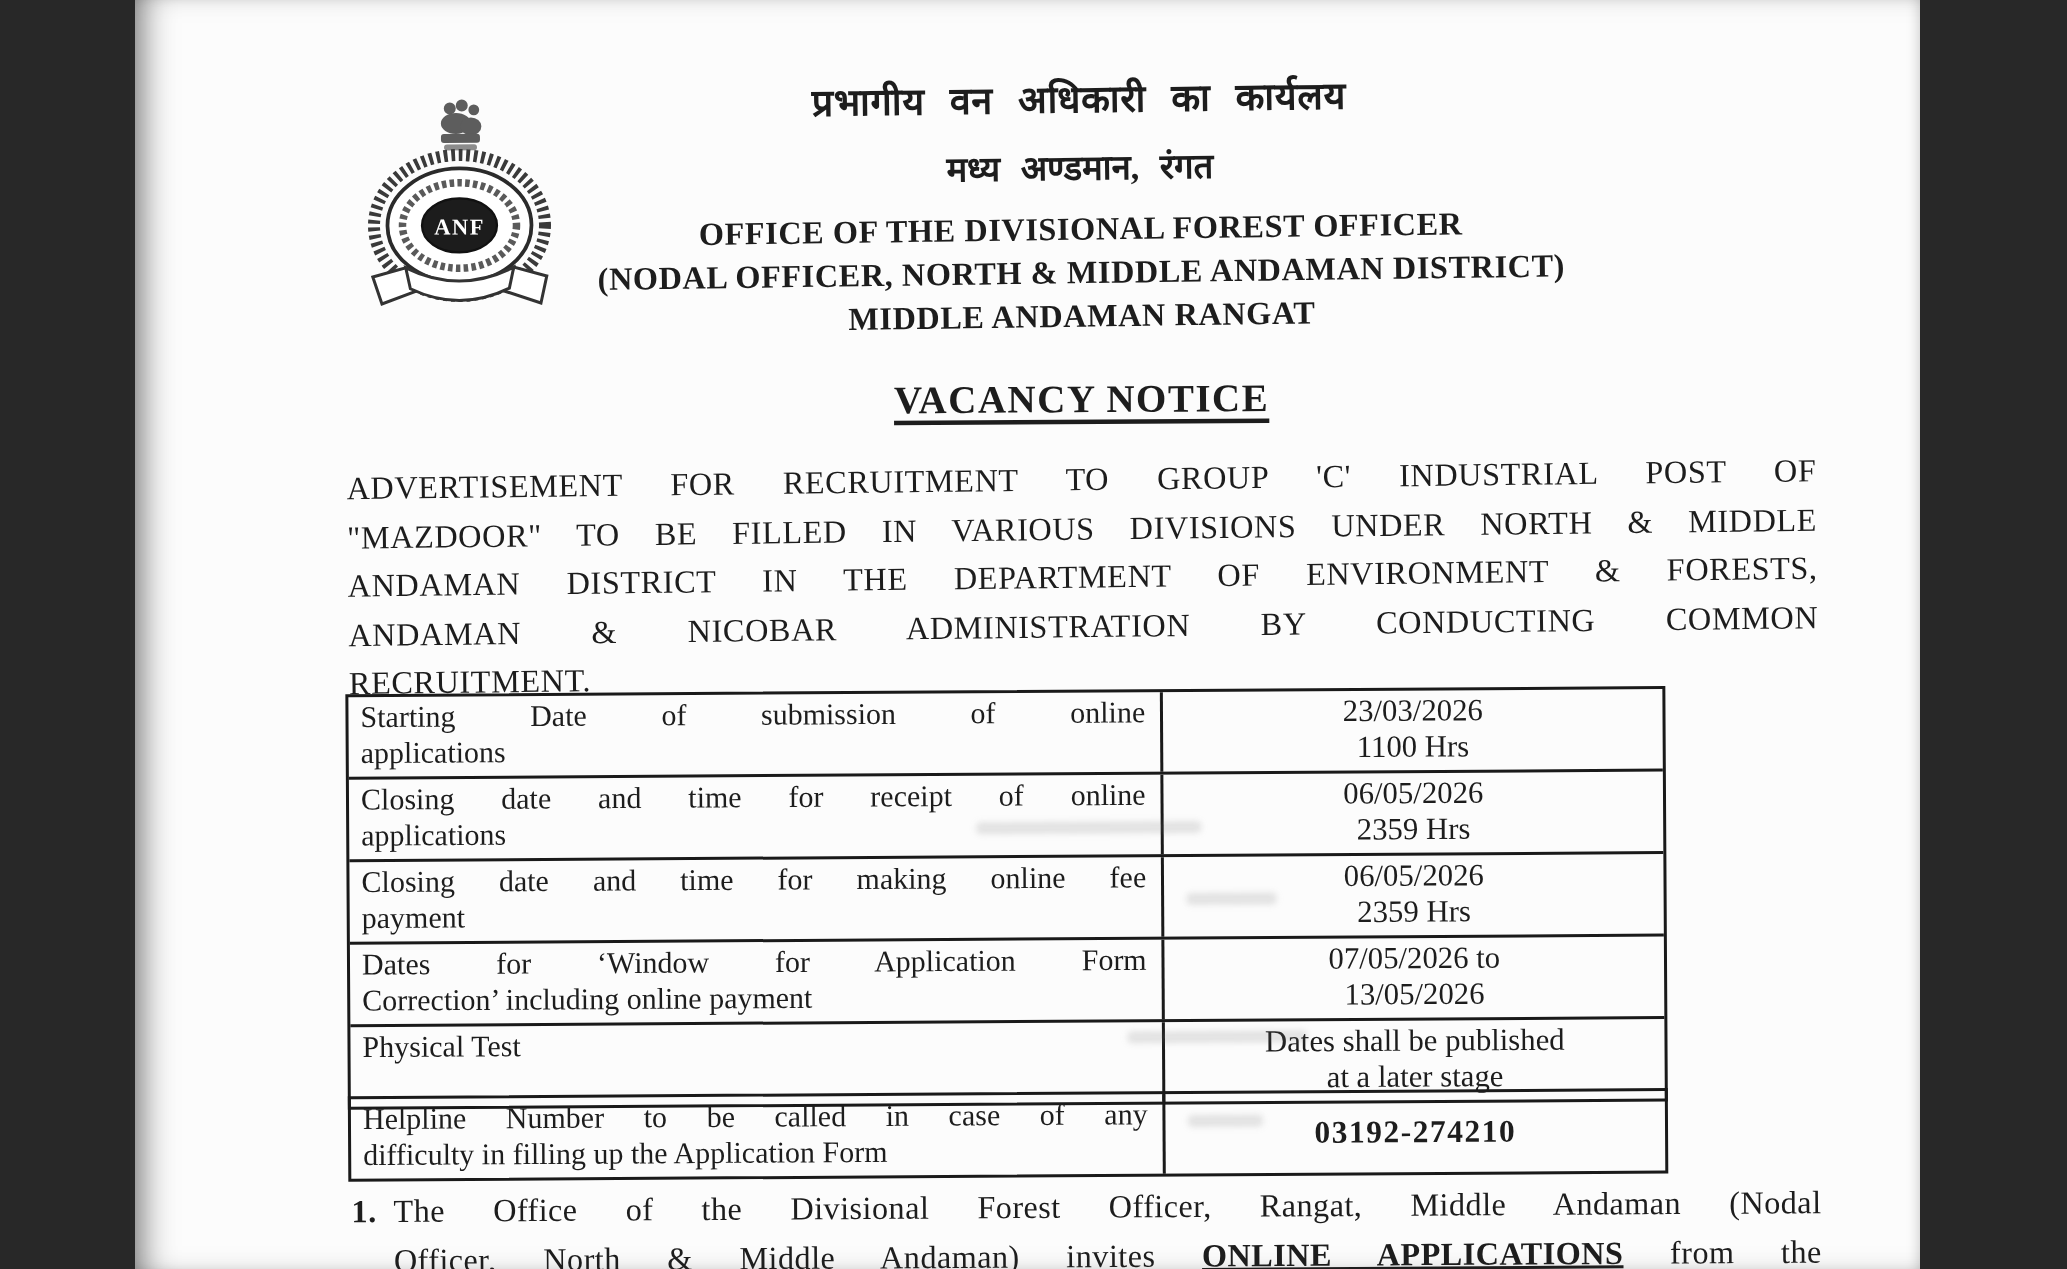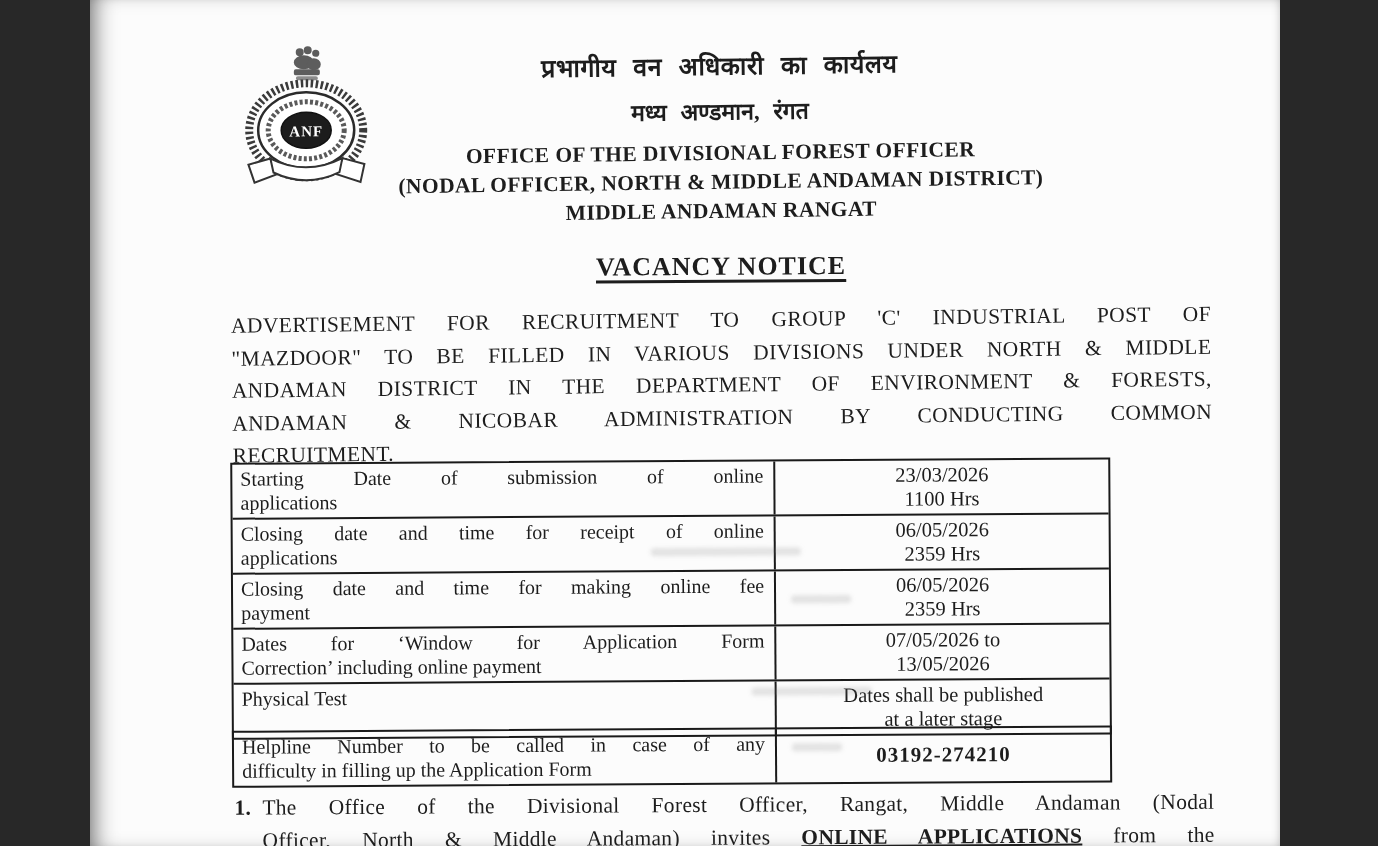--- a/index.html
+++ b/index.html
@@ -20,21 +20,21 @@
                 inset -5px 0 10px -6px rgba(0,0,0,0.28);
     overflow: hidden;
   }
   .tilt {
     position: absolute; inset: 0;
     transform: rotate(-0.35deg);
     transform-origin: 50% 50%;
   }
 
   
-  .emblem { position: absolute; left: 148px; top: 40px; width: 142px; height: 156px; }
+  .emblem { position: absolute; left: 148px; top: 60px; width: 142px; height: 156px; }
   .header-text {
     position: absolute; left: 142px; top: 48px; width: 980px;
     text-align: center;
     transform: rotate(-0.45deg);
   }
   .hindi-line1 { font-size: 25px; font-weight: bold; word-spacing: 10px; letter-spacing: 0.5px; }
   .hindi-line2 { font-size: 23px; font-weight: bold; word-spacing: 8px; margin-top: 13px; }
   .office-line { font-size: 21.5px; font-weight: bold; letter-spacing: 0.4px; line-height: 29px; }
   .office-line.first { margin-top: 12px; }
 

